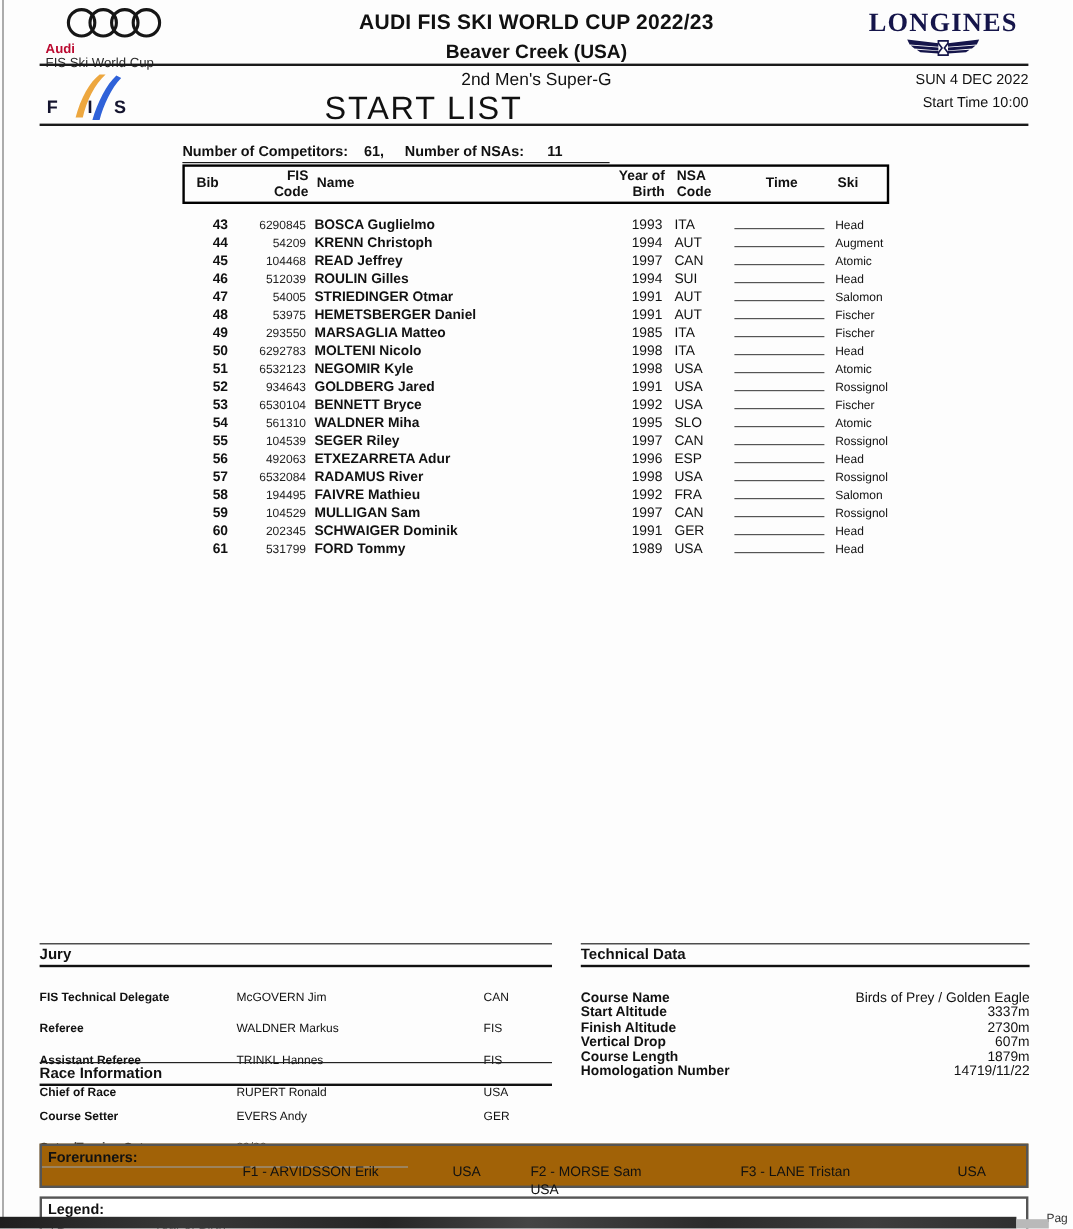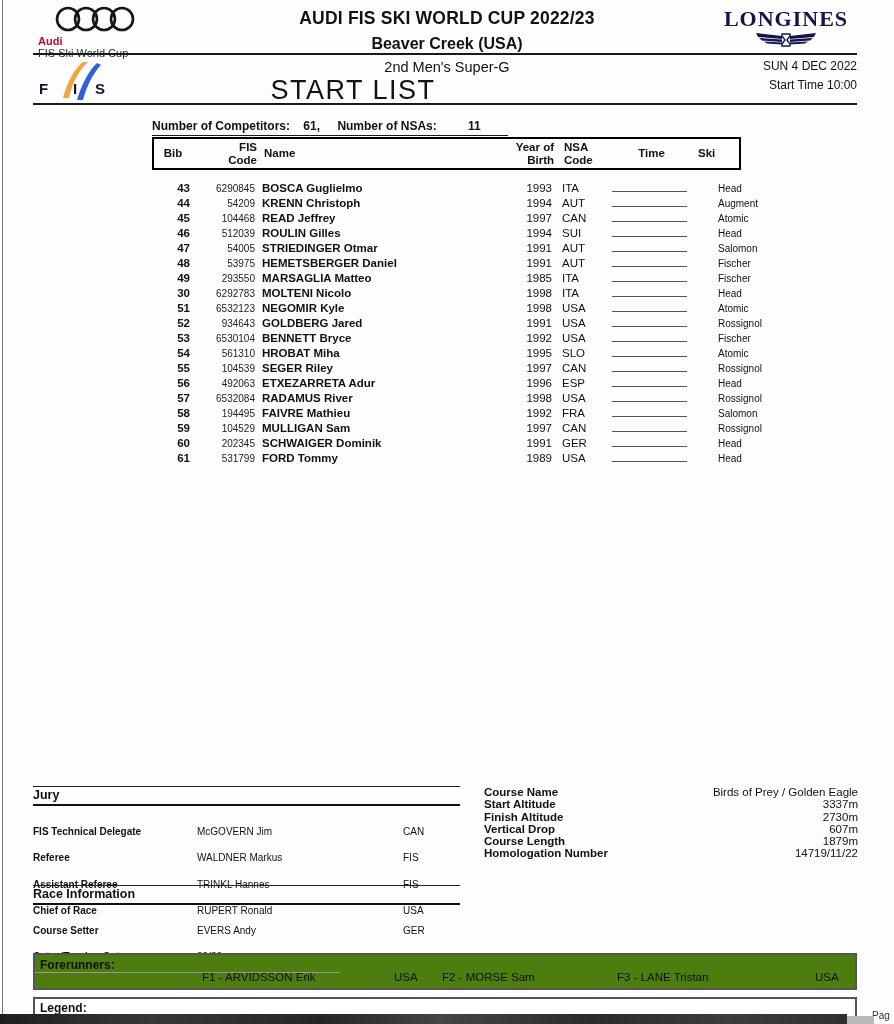--- a/index.html
+++ b/index.html
@@ -41,39 +41,39 @@
   .tbody{left:152px;top:179px;width:588px;}
   .tbl-row{height:15px;align-items:baseline;line-height:15px;}
   .tbl-row .c{display:block;white-space:nowrap;overflow:visible;}
   .c.bib{font-weight:bold;font-size:11.5px;text-align:right;}
   .c.fis{font-size:10px;text-align:right;color:#222;}
   .c.name{font-weight:bold;font-size:11.5px;padding-left:7px;}
   .c.yob{font-size:11.5px;text-align:right;}
   .c.nsa{font-size:11.5px;padding-left:10px;}
   .c.time{text-align:center;}
   .time-line{display:inline-block;width:75px;height:11px;border-bottom:1.2px solid #555;}
-  .c.ski{font-size:10px;padding-left:4px;margin-left:22px;}
+  .c.ski{font-size:10px;padding-left:4px;}
 
   
   .sec{position:absolute;}
   .sec-head{border-top:1px solid #222;border-bottom:2px solid #111;font-size:12.5px;font-weight:bold;
             padding:1px 0 2px 0;margin-bottom:20px;}
   .left-col{left:33px;width:427px;}
   .right-col{left:484px;width:374px;}
   .jury-row{display:grid;grid-template-columns:164px 206px auto;font-size:10px;line-height:12.3px;margin-top:14px;}
   .jury-row .lbl{font-weight:bold;}
   .tech-row{display:flex;justify-content:space-between;font-size:11.5px;line-height:12.3px;}
   .tech-row .lbl{font-weight:bold;}
 
   
-  .fr-box{left:33px;top:953px;width:820px;height:33px;border:2px solid #555;background:#4d7c0f;text-decoration:underline;}
+  .fr-box{left:33px;top:953px;width:820px;height:33px;border:2px solid #555;background:#a16207;text-decoration:underline;}
   .fr-title{font-size:12px;font-weight:bold;padding:2px 0 0 5px;display:inline-block;}
   .fr-titlerule{position:absolute;left:0;top:17px;width:305px;height:1px;background:#999;}
   .fr-row{position:absolute;left:167px;top:15px;display:flex;font-size:11.5px;line-height:15px;}
-  .fr-pair{display:flex;gap:17px;}
+  .fr-pair{display:flex;}
   .fr-pair:nth-child(1) .fr-label{width:175px;}
   .fr-pair:nth-child(1){width:240px;}
   .fr-pair:nth-child(2) .fr-label{width:150px;}
   .fr-pair:nth-child(2){width:175px;flex-direction:column;}
   .fr-pair:nth-child(3) .fr-label{width:181px;}
 
   
   .legend-box{left:33px;top:997px;width:820px;height:27px;border:2px solid #555;background:#fff;}
   .legend-title{font-size:12px;font-weight:bold;padding:2px 0 0 5px;}
   .legend-row{display:grid;grid-template-columns:88px auto;font-size:11px;padding-left:5px;}
@@ -135,21 +135,21 @@
   <div class="abs list-title">START LIST</div>
   <div class="abs hdr-date">SUN 4 DEC 2022</div>
   <div class="abs hdr-time">Start Time 10:00</div>
 
   <div class="hrule" style="top:103px;"></div>
 
   <div class="abs counts">
     <span>Number of Competitors:</span>
     <span class="num">61,</span>
     <span>Number of NSAs:</span>
-    <span class="num" style="margin-left:28px;">11</span>
+    <span class="num" style="margin-left:16px;">11</span>
   </div>
 
   <div class="abs thead cols7">
     <div class="hc t-center">
         <span>Bib</span>
       </div>
     <div class="hc t-right">
       <span>FIS</span>
         <span>Code</span>
     </div>
@@ -230,21 +230,21 @@
       <div class="tbl-row cols7">
       <span class="c bib">49</span>
       <span class="c fis">293550</span>
       <span class="c name">MARSAGLIA Matteo</span>
       <span class="c yob">1985</span>
       <span class="c nsa">ITA</span>
       <span class="c time"><span class="time-line"></span></span>
       <span class="c ski">Fischer</span>
     </div>
       <div class="tbl-row cols7">
-      <span class="c bib">30</span>
+      <span class="c bib">50</span>
       <span class="c fis">6292783</span>
       <span class="c name">MOLTENI Nicolo</span>
       <span class="c yob">1998</span>
       <span class="c nsa">ITA</span>
       <span class="c time"><span class="time-line"></span></span>
       <span class="c ski">Head</span>
     </div>
       <div class="tbl-row cols7">
       <span class="c bib">51</span>
       <span class="c fis">6532123</span>
@@ -268,21 +268,21 @@
       <span class="c fis">6530104</span>
       <span class="c name">BENNETT Bryce</span>
       <span class="c yob">1992</span>
       <span class="c nsa">USA</span>
       <span class="c time"><span class="time-line"></span></span>
       <span class="c ski">Fischer</span>
     </div>
       <div class="tbl-row cols7">
       <span class="c bib">54</span>
       <span class="c fis">561310</span>
-      <span class="c name">HROBAT Miha</span>
+      <span class="c name">WALDNER Miha</span>
       <span class="c yob">1995</span>
       <span class="c nsa">SLO</span>
       <span class="c time"><span class="time-line"></span></span>
       <span class="c ski">Atomic</span>
     </div>
       <div class="tbl-row cols7">
       <span class="c bib">55</span>
       <span class="c fis">104539</span>
       <span class="c name">SEGER Riley</span>
       <span class="c yob">1997</span>
@@ -366,20 +366,21 @@
       </div>
         <div class="jury-row">
         <span class="lbl">Chief of Race</span>
         <span class="val">RUPERT Ronald</span>
         <span class="nat">USA</span>
       </div>
       </div>
   </div>
 
   <div class="sec right-col" style="top:786px;">
+    <div class="sec-head">Technical Data</div>
     <div>
         <div class="tech-row">
         <span class="lbl">Course Name</span>
         <span class="val">Birds of Prey / Golden Eagle</span>
       </div>
         <div class="tech-row">
         <span class="lbl">Start Altitude</span>
         <span class="val">3337m</span>
       </div>
         <div class="tech-row">

